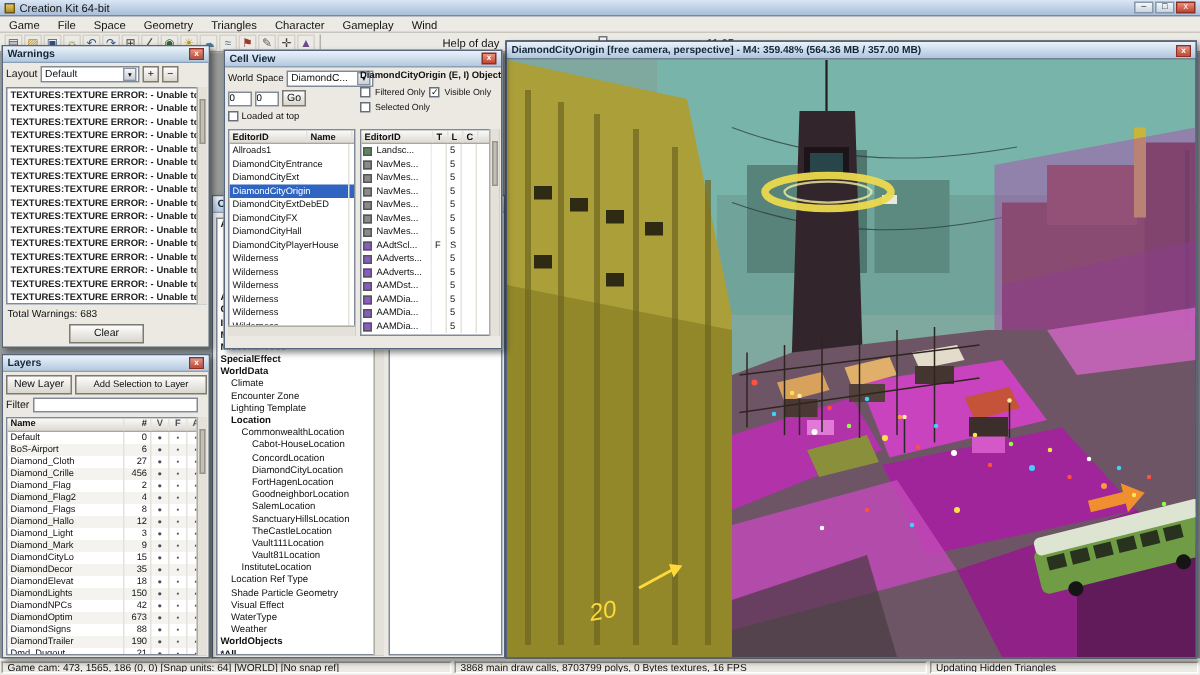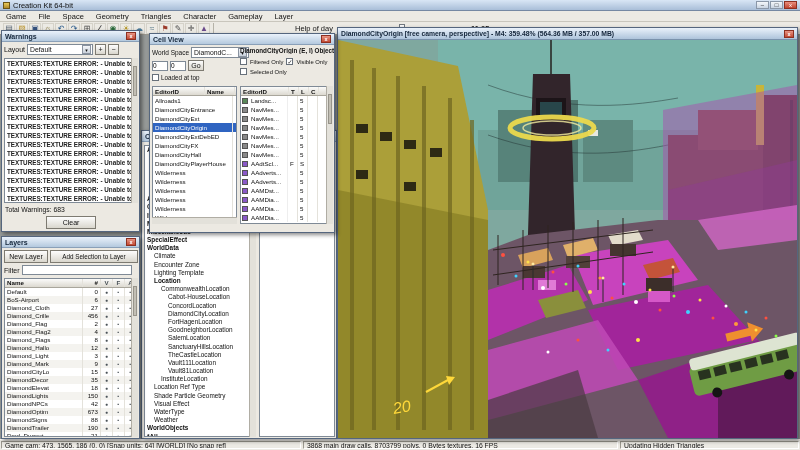--- a/index.html
+++ b/index.html
@@ -76,21 +76,21 @@
 
   <div class="menubar">
 
   <span class="menuitem">Game</span>
       <span class="menuitem">File</span>
       <span class="menuitem">Space</span>
       <span class="menuitem">Geometry</span>
       <span class="menuitem">Triangles</span>
       <span class="menuitem">Character</span>
       <span class="menuitem">Gameplay</span>
-      <span class="menuitem">Layer</span>
+      <span class="menuitem">Wind</span>
     </div>
 
   <div class="toolbar">
     <span style="display:flex;gap:1px">
 
     <span class="tbtn" style="color: rgb(74, 90, 106);">▤</span>
         <span class="tbtn" style="color: rgb(184, 145, 42);">▨</span>
         <span class="tbtn" style="color: rgb(51, 81, 126);">▣</span>
         <span class="tbtn" style="color: rgb(122, 106, 42);">☼</span>
         <span class="tbtn" style="color: rgb(42, 90, 138);">↶</span>

